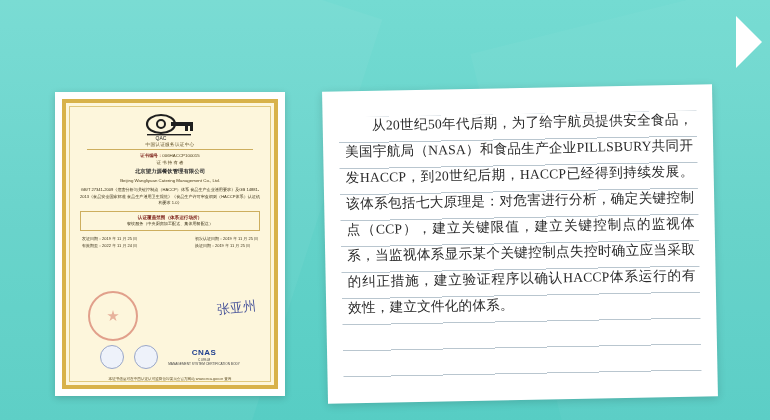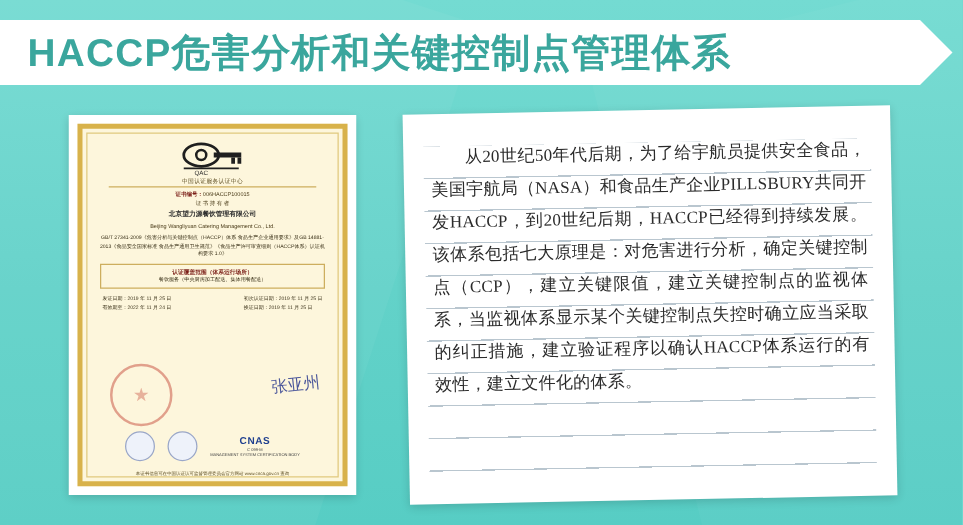--- a/index.html
+++ b/index.html
@@ -288,23 +288,20 @@
     margin: 0;
   }
 </style>
 </head>
 <body>
 
 <div class="stage">
   <div class="sheen"></div>
   <div class="sheen2"></div>
 
-  <div class="title-band">
-    <div class="title-text">HACCP危害分析和关键控制点管理体系</div>
-  </div>
   <div class="title-arrow"></div>
 
   <div class="cert-wrap">
     <div class="cert">
       <div class="cert-inner-line"></div>
 
       <svg class="cert-logo" width="58" height="30" viewBox="0 0 58 30">
         <ellipse cx="20" cy="13" rx="14" ry="9" fill="none" stroke="#1f1f1f" stroke-width="2.2"></ellipse>
         <circle cx="20" cy="13" r="4" fill="none" stroke="#1f1f1f" stroke-width="2"></circle>
         <rect x="30" y="11" width="22" height="4" fill="#1f1f1f"></rect>

